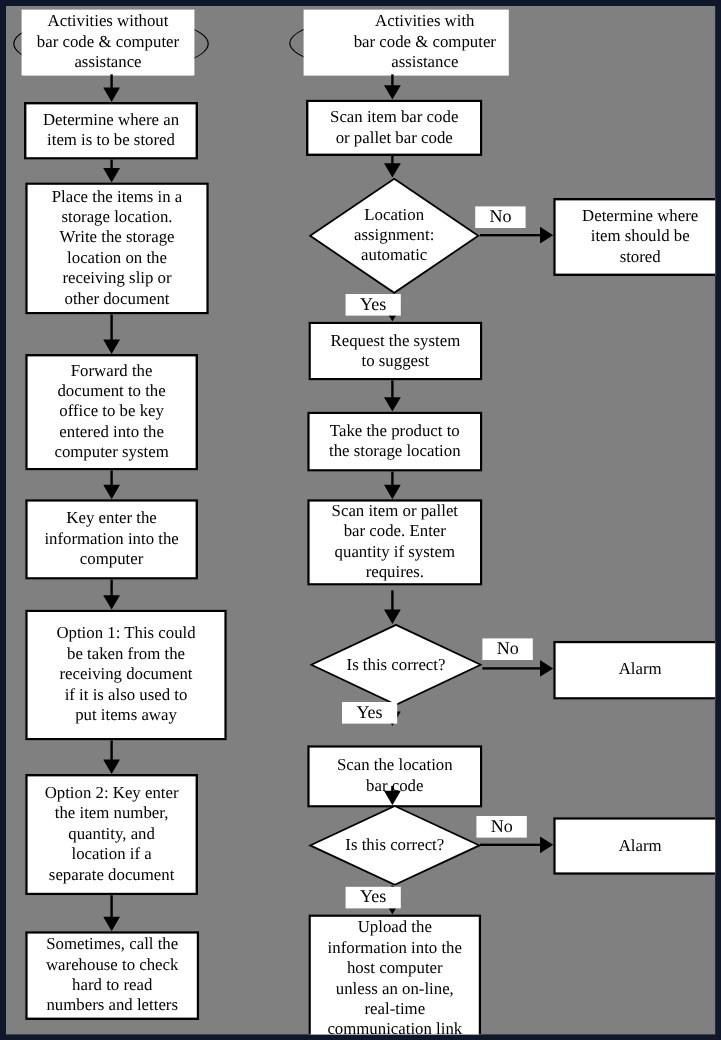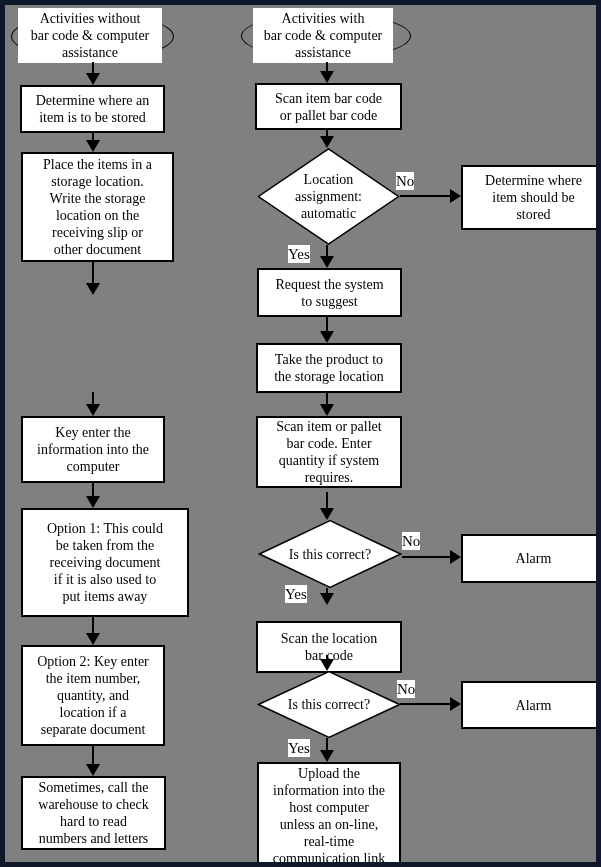--- a/index.html
+++ b/index.html
@@ -23,21 +23,21 @@
   .diamond svg{position:absolute;left:0;top:0;width:100%;height:100%;display:block;}
   .dtext{
     position:absolute;left:0;top:0;right:0;bottom:0;
     display:flex;align-items:center;justify-content:center;text-align:center;
     font-size:14px;line-height:17px;white-space:pre-line;
   }
   .vline{position:absolute;width:2px;background:#000;}
   .hline{position:absolute;height:2px;background:#000;}
   .ah-down{position:absolute;width:0;height:0;border-left:7px solid transparent;border-right:7px solid transparent;border-top:12px solid #000;}
   .ah-right{position:absolute;width:0;height:0;border-top:7px solid transparent;border-bottom:7px solid transparent;border-left:11px solid #000;}
-  .branch-label{position:absolute;background:#fff;font-size:15px;line-height:18px;padding:0 0;}
+  .branch-label{position:absolute;background:#fff;font-size:15px;line-height:18px;padding:0 12px;}
 </style>
 </head>
 <body>
 
 <div class="canvas">
 
   <div class="ellipse" style="left:6px;top:8px;width:163px;height:47px;"></div>
   <div class="start-text" style="left:13px;top:3px;width:144px;height:55px;">Activities without
 bar code &amp; computer
 assistance</div>
@@ -54,20 +54,25 @@
   <div class="node" style="left:16px;top:147px;width:153px;height:110px;">Place the items in a
 storage location.
 Write the storage
 location on the
 receiving slip or
 other document</div>
 
   <div class="vline" style="left:87px;top:257px;height:22px;"></div>
   <div class="ah-down" style="left:81px;top:278px;"></div>
 
+  <div class="node" style="left:16px;top:290px;width:144px;height:97px;">Forward the
+document to the
+office to be key
+entered into the
+computer system</div>
 
   <div class="vline" style="left:87px;top:387px;height:13px;"></div>
   <div class="ah-down" style="left:81px;top:399px;"></div>
 
   <div class="node" style="left:16px;top:411px;width:144px;height:67px;">Key enter the
 information into the
 computer</div>
 
   <div class="vline" style="left:87px;top:478px;height:14px;"></div>
   <div class="ah-down" style="left:81px;top:491px;"></div>
@@ -89,21 +94,21 @@
 
   <div class="vline" style="left:87px;top:741px;height:19px;"></div>
   <div class="ah-down" style="left:81px;top:759px;"></div>
 
   <div class="node" style="left:16px;top:771px;width:145px;height:74px;">Sometimes, call the
 warehouse to check
 hard to read
 numbers and letters</div>
 
   <div class="ellipse" style="left:236px;top:8px;width:170px;height:46px;"></div>
-  <div class="start-text" style="left:248px;top:3px;width:140px;height:55px;">Activities with
+  <div class="start-text" style="left:248px;top:3px;width:140px;height:55px;padding-left:31px;">Activities with
 bar code &amp; computer
 assistance</div>
 
   <div class="vline" style="left:321px;top:57px;height:11px;"></div>
   <div class="ah-down" style="left:315px;top:66px;"></div>
 
   <div class="node" style="left:250px;top:78px;width:147px;height:47px;">Scan item bar code
 or pallet bar code</div>
 
   <div class="vline" style="left:321px;top:125px;height:8px;"></div>

